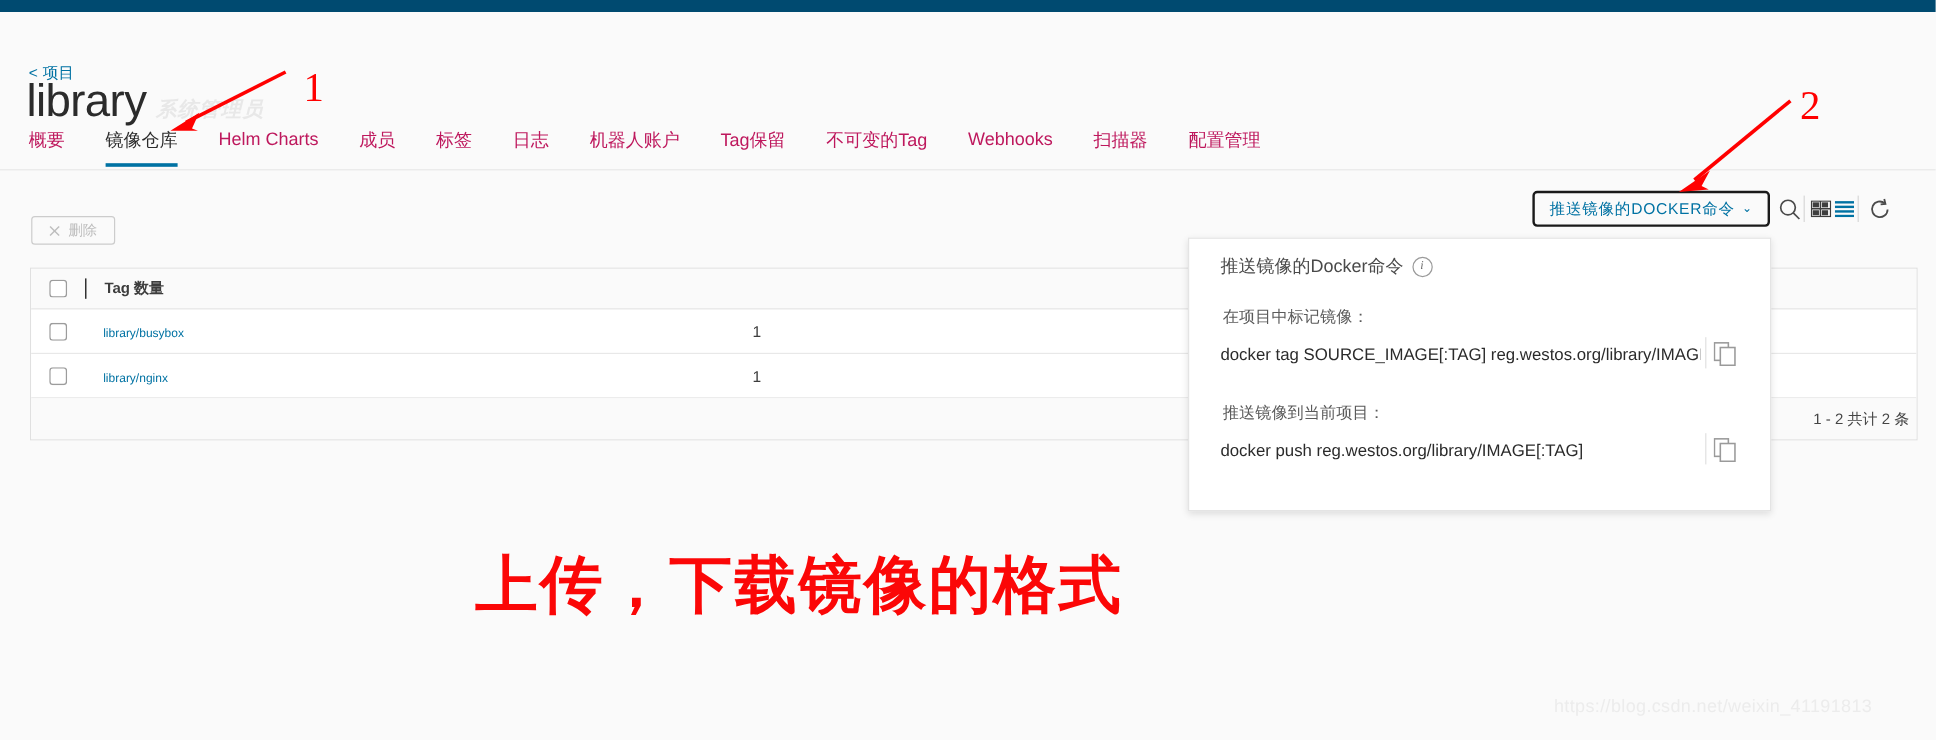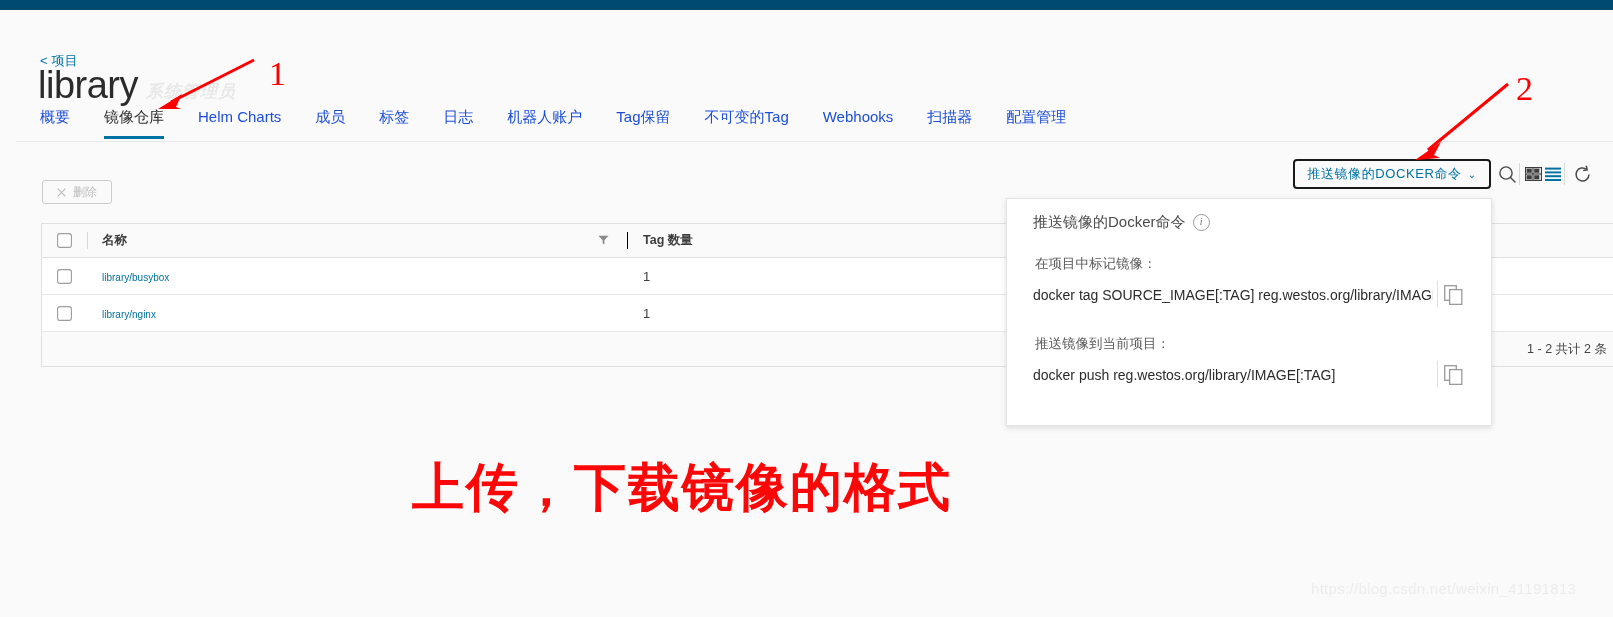--- a/index.html
+++ b/index.html
@@ -20,21 +20,20 @@
     width: 1613px;
     height: 10px;
     background: #004a70;
   }
   .page-body {
     position: absolute;
     left: 0; top: 10px;
     width: 1541px;
     height: 607px;
     background: #fafafa;
-    margin-left: 16px;
   }
   
   .breadcrumb {
     position: absolute;
     left: 24px; top: 42px;
     font-size: 13px;
     color: #0072a3;
     letter-spacing: .2px;
   }
   
@@ -60,21 +59,21 @@
   .tabs {
     position: absolute;
     left: 24px; top: 98px;
     width: 1560px;
     height: 32px;
     display: flex;
     align-items: flex-start;
   }
   .tab {
     font-size: 15px;
-    color: #1d4ed8;
+    color: #be185d;
     padding: 0 0 9px 0;
     margin-right: 34px;
     white-space: nowrap;
     cursor: pointer;
     border-bottom: 3px solid transparent;
   }
   .tab.active {
     color: #2b2b2b;
     border-bottom: 3px solid #0072a3;
   }
@@ -383,28 +382,20 @@
     <span>删除</span>
   </div>
 
   <div class="table">
     <div class="thead">
       <div class="cell-check">
         <svg width="15" height="15" viewBox="0 0 15 15">
           <rect x="0.6" y="0.6" width="13.8" height="13.8" rx="2.4" fill="#ffffff" stroke="#9c9c9c" stroke-width="1.1"></rect>
         </svg>
       </div>
-      <div class="cell-name">
-        <span>名称</span>
-        <span class="filter-icon">
-          <svg width="11" height="10" viewBox="0 0 11 10">
-            <polygon points="0.5,0.8 10.5,0.8 6.4,5.2 6.4,9.4 4.6,8.2 4.6,5.2" fill="#8a8a8a"></polygon>
-          </svg>
-        </span>
-      </div>
       <div class="cell-tag">Tag 数量</div>
     </div>
 
     <div class="trow">
       <div class="cell-check">
         <svg width="15" height="15" viewBox="0 0 15 15">
           <rect x="0.6" y="0.6" width="13.8" height="13.8" rx="2.4" fill="#ffffff" stroke="#9c9c9c" stroke-width="1.1"></rect>
         </svg>
       </div>
       <div class="cell-name">

